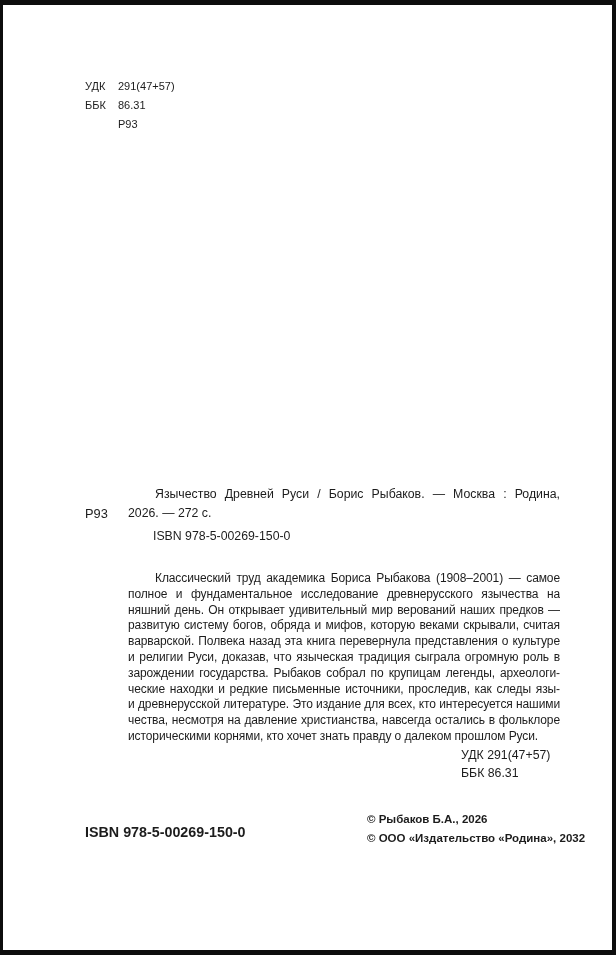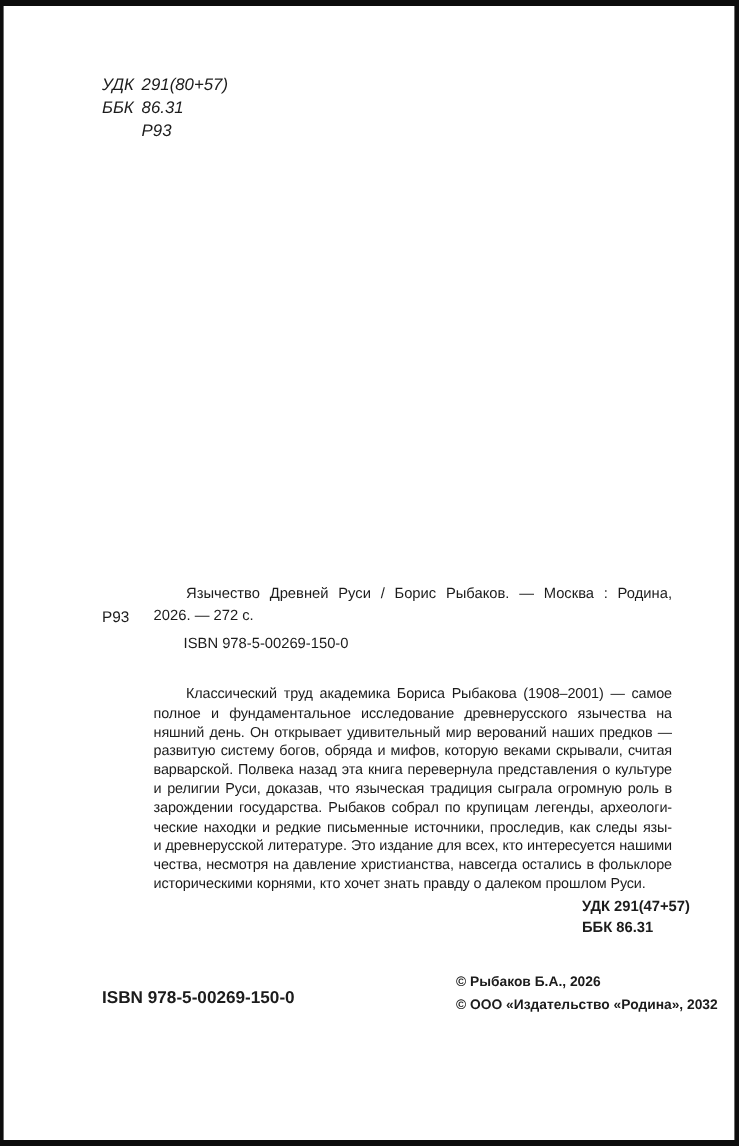--- a/index.html
+++ b/index.html
@@ -19,24 +19,23 @@
     border-right: 4px solid #0d0d0d;
     font-family: "Liberation Sans", sans-serif;
     color: #1c1c1c;
     overflow: hidden;
   }
   .abs { position: absolute; }
 
   
   .top-class {
     left: 82px;
-    top: 56px;
-    font-size: 14px;
+    top: 72px;
+    font-size: 11px;
     line-height: 19px;
-    font-style: italic;
   }
   .top-class .row { display: flex; }
   .top-class .lbl { width: 33px; flex: 0 0 33px; }
 
   
   .biblio {
     left: 125px;
     top: 480px;
     width: 432px;
     font-size: 12.3px;
@@ -71,53 +70,52 @@
     height: 15.8px;
     overflow: hidden;
     text-align: justify;
     text-align-last: justify;
   }
   .annotation .line.first { text-indent: 27px; }
   .annotation .line.last { text-align: right; text-align-last: left; }
 
   
   .class-bottom {
-    left: 482px;
+    left: 458px;
     top: 741px;
     font-size: 12.3px;
-    font-weight: 700;
+    font-weight: 400;
     line-height: 18px;
   }
 
   
   .footer-isbn {
     left: 82px;
     top: 817px;
     font-size: 14.3px;
     font-weight: 700;
     line-height: 20px;
   }
   .footer-copy {
     left: 364px;
     top: 805px;
     font-size: 11.5px;
     font-weight: 700;
     line-height: 18.5px;
-    margin-left: 13px;
   }
 </style>
 </head>
 <body>
 
 <div class="page">
 
   <div class="abs top-class">
     <div class="row">
       <span class="lbl">УДК</span>
-      <span class="val">291(80+57)</span>
+      <span class="val">291(47+57)</span>
     </div>
     <div class="row">
       <span class="lbl">ББК</span>
       <span class="val">86.31</span>
     </div>
     <div class="row">
       <span class="lbl"></span>
       <span class="val">Р93</span>
     </div>
   </div>

